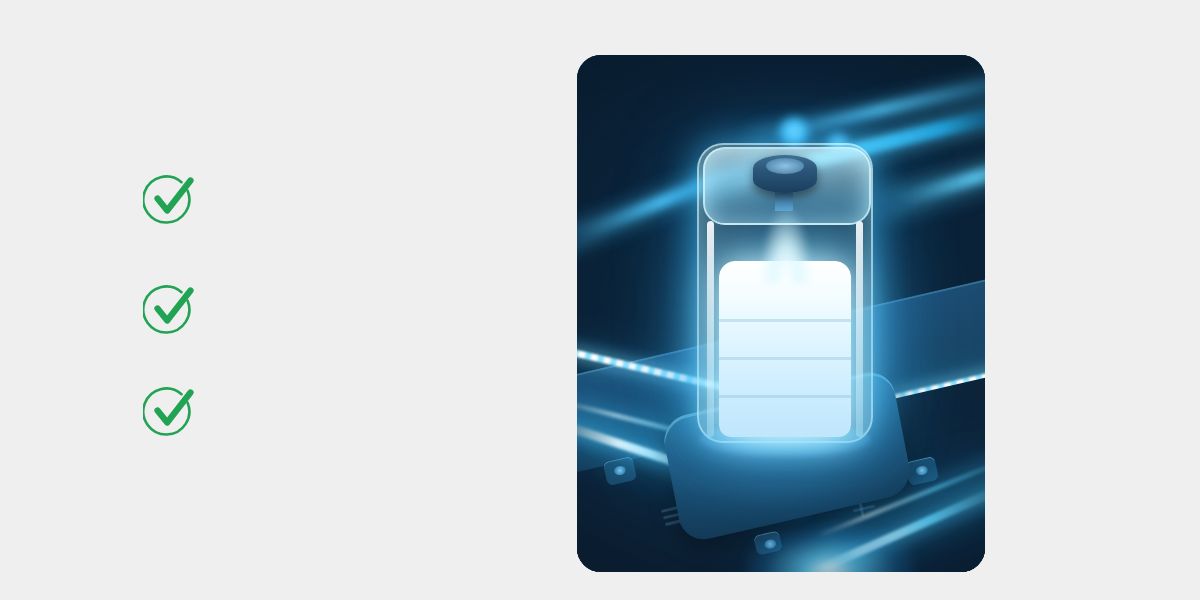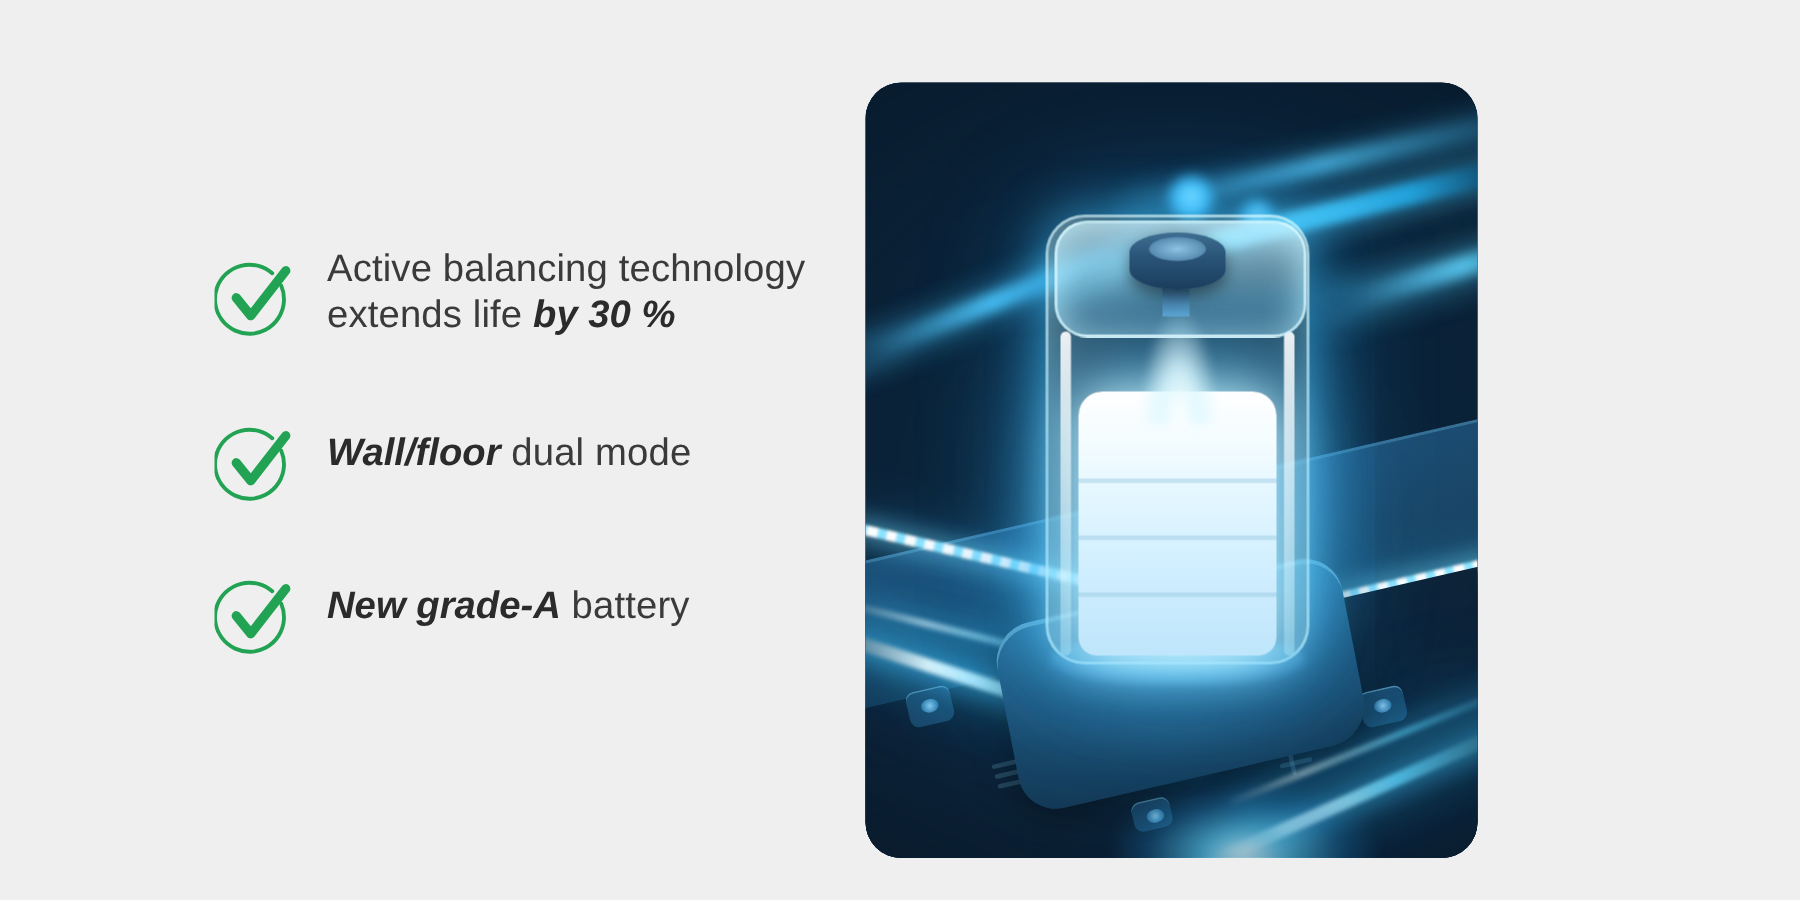--- a/index.html
+++ b/index.html
@@ -399,41 +399,38 @@
 
   <div class="features">
 
     <div class="feature-row r0">
       <span class="check-icon">
         <svg width="56" height="56" viewBox="0 0 56 56" aria-hidden="true">
           <path d="M44.5 20.5 A23 23 0 1 1 38.5 12.2" fill="none" stroke="#22a353" stroke-width="2.6" stroke-linecap="round"></path>
           <path d="M14.5 28.5 L24.2 40.5 L47.5 10.5" fill="none" stroke="#22a353" stroke-width="6.2" stroke-linecap="round" stroke-linejoin="round"></path>
         </svg>
       </span>
-      <span class="feature-text"><span>Active balancing technology extends life </span><span class="em">by 30 %</span></span>
     </div>
 
     <div class="feature-row r1">
       <span class="check-icon">
         <svg width="56" height="56" viewBox="0 0 56 56" aria-hidden="true">
           <path d="M44.5 20.5 A23 23 0 1 1 38.5 12.2" fill="none" stroke="#22a353" stroke-width="2.6" stroke-linecap="round"></path>
           <path d="M14.5 28.5 L24.2 40.5 L47.5 10.5" fill="none" stroke="#22a353" stroke-width="6.2" stroke-linecap="round" stroke-linejoin="round"></path>
         </svg>
       </span>
-      <span class="feature-text"><span class="em">Wall/floor</span><span> dual mode</span></span>
     </div>
 
     <div class="feature-row r2">
       <span class="check-icon">
         <svg width="56" height="56" viewBox="0 0 56 56" aria-hidden="true">
           <path d="M44.5 20.5 A23 23 0 1 1 38.5 12.2" fill="none" stroke="#22a353" stroke-width="2.6" stroke-linecap="round"></path>
           <path d="M14.5 28.5 L24.2 40.5 L47.5 10.5" fill="none" stroke="#22a353" stroke-width="6.2" stroke-linecap="round" stroke-linejoin="round"></path>
         </svg>
       </span>
-      <span class="feature-text"><span class="em">New grade-A</span><span> battery</span></span>
     </div>
 
   </div>
 
   <div class="photo-wrap">
     <div class="scene-fallback"></div>
     <div class="scene-bg"></div>
 
     <div class="tube t2"></div>
     <div class="tube t1"></div>

